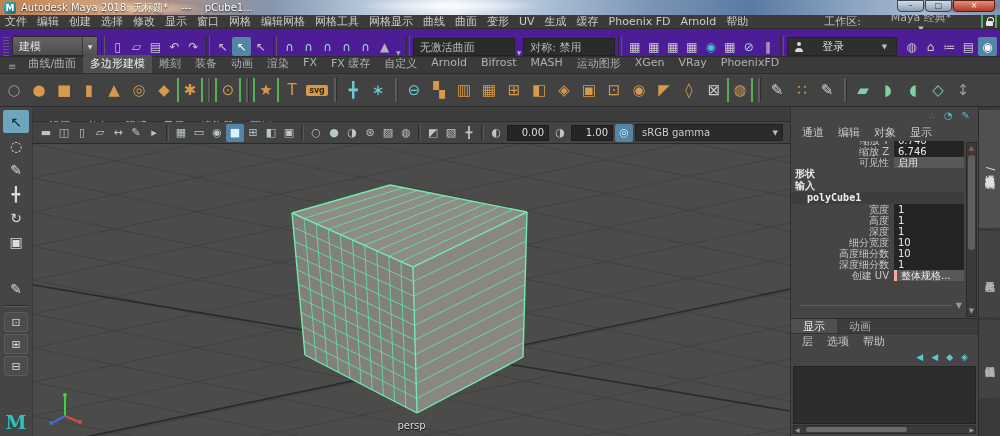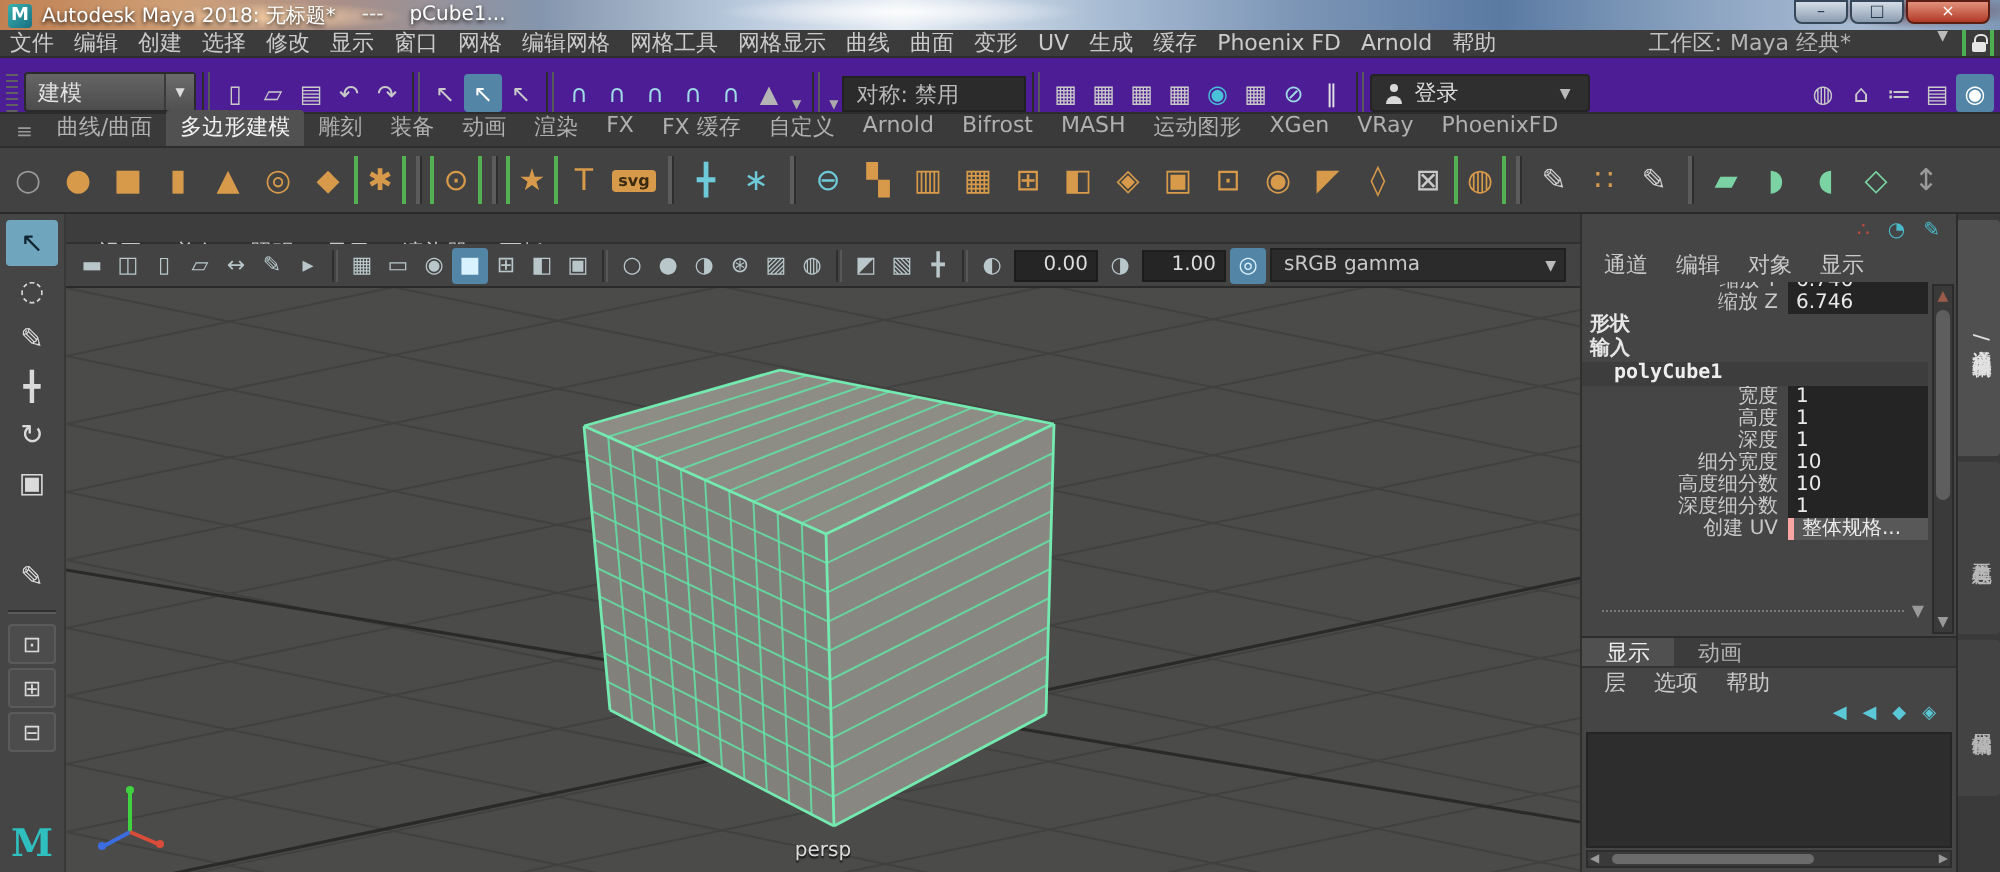--- a/index.html
+++ b/index.html
@@ -22,21 +22,21 @@
   .win-controls { position:absolute; right:5px; top:0; display:flex; }
   .win-btn { width:27px;height:12px;margin-left:1px;border-radius:0 0 4px 4px;border:1px solid #37475a;
     background:linear-gradient(#d4dde7,#8b9cb0);color:#24384e;font-size:8px;line-height:10px;text-align:center; }
   .win-btn.close { width:42px;background:linear-gradient(#e2917a,#b13a28);color:#fff;border-color:#5c1d14; }
 
   
   .menubar { height:14px;background:#3b3b3b;border-bottom:1px solid #2d2d2d;display:flex;align-items:center;font-size:11px; }
   .menu-item { padding:0 5px;color:#cbcbcb;white-space:nowrap;line-height:13px; }
   .workspace { margin-left:auto;display:flex;align-items:center;gap:4px;padding-right:3px; }
   .ws-label { font-size:11px;color:#c0c0c0;white-space:nowrap; }
-  .ws-dd { width:112px;display:flex;font-size:11px;color:#b5b5b5; }
+  .ws-dd { width:112px;display:flex;align-items:center;font-size:11px;color:#b5b5b5;flex-direction:column; }
   .ws-dd .val { flex:1;white-space:nowrap;overflow:hidden; }
   .dd-arrow { font-size:7px;color:#bbb;padding:0 3px; }
   .lock-frame { width:16px;height:13px;border-left:2px solid #4cb052;border-right:2px solid #4cb052;
     display:flex;align-items:flex-end;justify-content:center;padding-bottom:2px; }
   .padlock { width:7px;height:5px;background:#e6e6e6;border-radius:1px;position:relative; }
   .padlock::before { content:"";position:absolute;top:-4px;left:1px;width:5px;height:4px;border:1.5px solid #e6e6e6;border-bottom:none;border-radius:3px 3px 0 0; }
 
   
   .statusline { height:28px;background:#4c1d95;border-bottom:1px solid #2c2c2c;display:flex;align-items:flex-end;padding:0 3px; }
   .sl-grip { width:6px;height:20px;margin-right:3px;background:repeating-linear-gradient(0deg,#606060 0 1px,transparent 1px 3px);border-radius:1px;flex:none; }
@@ -47,21 +47,21 @@
   .mode-dd .lbl { flex:1;padding-left:6px;white-space:nowrap; }
   .mode-dd .arr { width:15px;height:100%;border-left:1px solid #3a3a3a;background:linear-gradient(#6b6b6b,#515151);
     display:flex;align-items:center;justify-content:center;font-size:6px;color:#ddd; }
   .sl-grp { display:flex;align-items:center;flex:none; }
   .sl-icon { width:19px;height:19px;display:flex;align-items:center;justify-content:center;font-size:12px;color:#c9c9c9;border-radius:2px;flex:none; }
   .sl-icon.active { background:#5285a6;color:#fff; }
   .sl-field { height:18px;background:#2b2b2b;border:1px solid #212121;color:#b9b9b9;font-size:11px;
     display:flex;align-items:center;padding:0 6px;white-space:nowrap;flex:none; }
   .mini-arrow { font-size:6px;color:#aaa;padding:0 2px;flex:none; }
   .login { height:19px;width:110px;background:#2f2f2f;border:1px solid #232323;border-radius:2px;
-    display:flex;align-items:center;gap:5px;padding:0 6px;font-size:11px;color:#ddd;flex:none; }
+    display:flex;align-items:center;gap:18px;padding:0 6px;font-size:11px;color:#ddd;flex:none; }
   .person-icon { width:10px;height:10px;position:relative;flex:none; }
   .person-icon::before { content:"";position:absolute;top:0;left:3px;width:4px;height:4px;border-radius:50%;background:#d9d9d9; }
   .person-icon::after { content:"";position:absolute;bottom:0;left:1px;width:8px;height:4px;border-radius:4px 4px 0 0;background:#d9d9d9; }
   .login .dd-arrow { margin-left:auto; }
   .sl-right { margin-left:auto;display:flex;align-items:center; }
 
   
   .shelf-tabs { height:17px;background:#3a3a3a;border-bottom:1px solid #2d2d2d;display:flex;align-items:flex-end;padding-left:3px;font-size:11px; }
   .shelf-menu-icon { color:#9a9a9a;font-size:10px;padding:0 5px 1px; }
   .shelf-tab { padding:1px 7px 2px;color:#b0b0b0;white-space:nowrap; }
@@ -223,20 +223,21 @@
     <div class="sl-grp" id="sl-snaps">
         <div class="sl-icon" style="color: rgb(159, 217, 230);">∩</div>
         <div class="sl-icon" style="color: rgb(159, 217, 230);">∩</div>
         <div class="sl-icon" style="color: rgb(159, 217, 230);">∩</div>
         <div class="sl-icon" style="color: rgb(159, 217, 230);">∩</div>
         <div class="sl-icon" style="color: rgb(159, 217, 230);">∩</div>
         <div class="sl-icon" style="color: rgb(181, 181, 181);">▲</div>
       </div>
     <span class="mini-arrow">▼</span>
     <div class="sl-sep"></div>
+    <div class="sl-field" style="width:102px">无激活曲面</div>
     <span class="mini-arrow">▼</span>
     <div class="sl-field" style="width:92px">对称: 禁用</div>
     <div class="sl-sep"></div>
     <div class="sl-grp" id="sl-render">
         <div class="sl-icon">▦</div>
         <div class="sl-icon">▦</div>
         <div class="sl-icon">▦</div>
         <div class="sl-icon">▦</div>
         <div class="sl-icon" style="color: rgb(73, 194, 216);">◉</div>
         <div class="sl-icon">▦</div>
@@ -516,20 +517,24 @@
       <div class="cb-body">
         <div class="cb-rows" id="cb-rows">
             <div class="cb-row">
               <div class="lab">缩放 Y</div>
               <div class="val">6.746</div>
             </div>
             <div class="cb-row">
               <div class="lab">缩放 Z</div>
               <div class="val">6.746</div>
             </div>
+            <div class="cb-row gray">
+              <div class="lab">可见性</div>
+              <div class="val">启用</div>
+            </div>
             <div class="cb-section">形状</div>
             <div class="cb-section">输入</div>
             <div class="cb-node">polyCube1</div>
             <div class="cb-row">
               <div class="lab">宽度</div>
               <div class="val">1</div>
             </div>
             <div class="cb-row">
               <div class="lab">高度</div>
               <div class="val">1</div>

